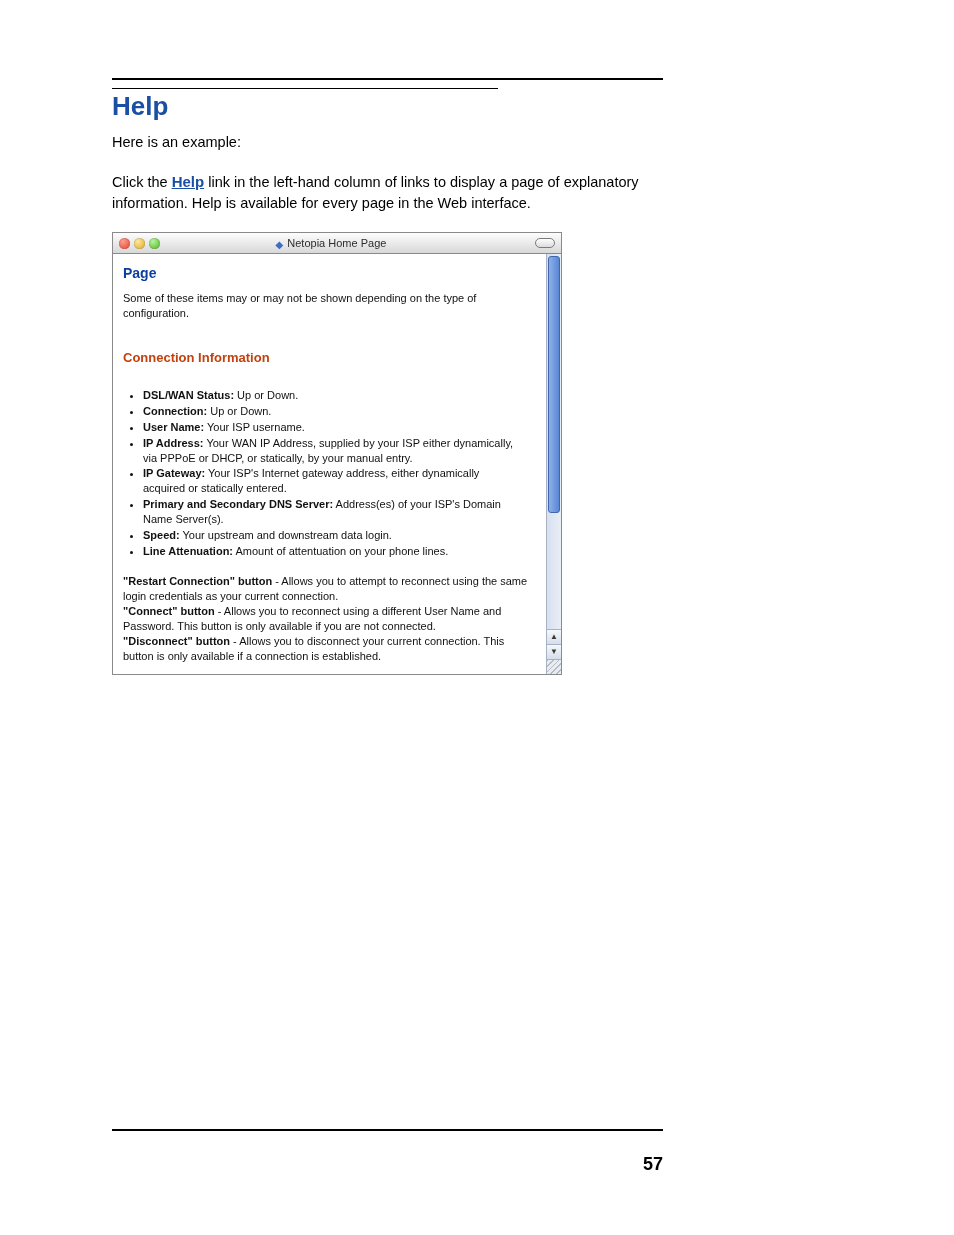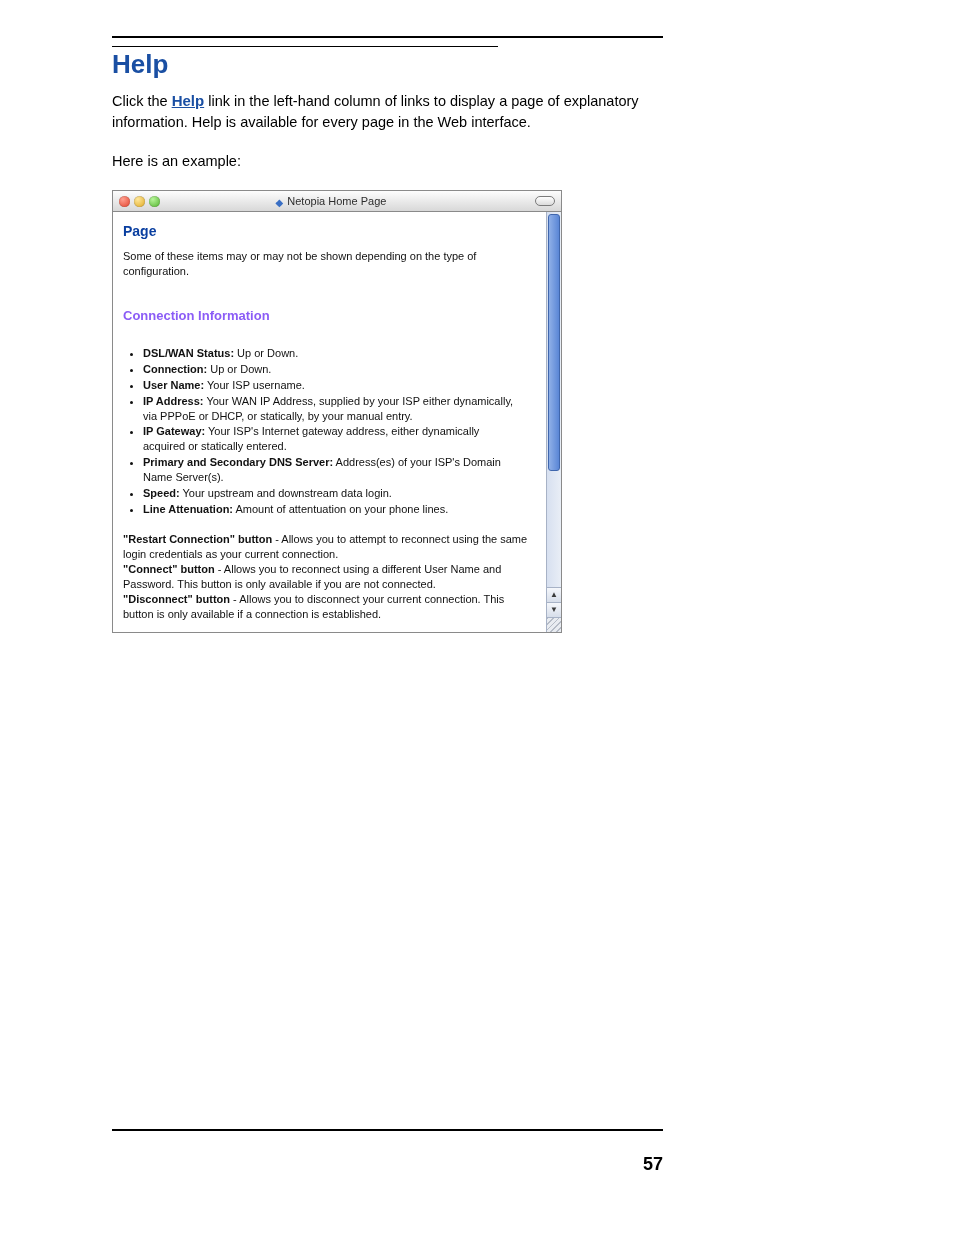--- a/index.html
+++ b/index.html
@@ -7,21 +7,21 @@
     padding: 0;
     background: #ffffff;
     font-family: Verdana, Arial, sans-serif;
     color: #000000;
   }
   .page {
     width: 775px;
     height: 1235px;
     position: relative;
     box-sizing: border-box;
-    padding: 36px 112px 0 112px;
+    padding: 78px 112px 0 112px;
   }
   .top-rule {
     border: none;
     border-top: 2px solid #000;
     margin: 0 0 8px 0;
   }
   .section-rule {
     border: none;
     border-top: 1px solid #000;
     width: 70%;
@@ -110,21 +110,21 @@
   .content-pane h2.home {
     color: #0a3fa0;
     font-size: 14px;
     margin: 0 0 8px 0;
     font-weight: bold;
   }
   .content-pane .intro {
     margin: 0 0 28px 0;
   }
   .content-pane h3.conn {
-    color: #8b5cf6;
+    color: #c2410c;
     font-size: 13px;
     font-weight: bold;
     margin: 0 0 22px 0;
   }
   .content-pane ul {
     margin: 0 12px 16px 20px;
     padding: 0;
   }
   .content-pane ul li {
     margin: 0 0 1px 0;
@@ -188,27 +188,27 @@
 </style>
 </head>
 <body>
 
 <div class="page">
   <hr class="top-rule">
   <hr class="section-rule">
 
   <h1 class="page-title">Help</h1>
 
+  <p class="body-text">Here is an example:</p>
+
   <p class="body-text">
     <span>Click the </span>
     <a href="#" class="link-strong">Help</a>
     <span> link in the left-hand column of links to display a page of explanatory information. Help is available for every page in the Web interface.</span>
   </p>
-
-  <p class="body-text">Here is an example:</p>
 
   <div class="window">
     <div class="titlebar">
       <div class="traffic">
         <span class="dot red"></span>
         <span class="dot yellow"></span>
         <span class="dot green"></span>
       </div>
       <div class="win-title-wrap">
         <span class="diamond">◆</span><span>Netopia Home Page</span>

